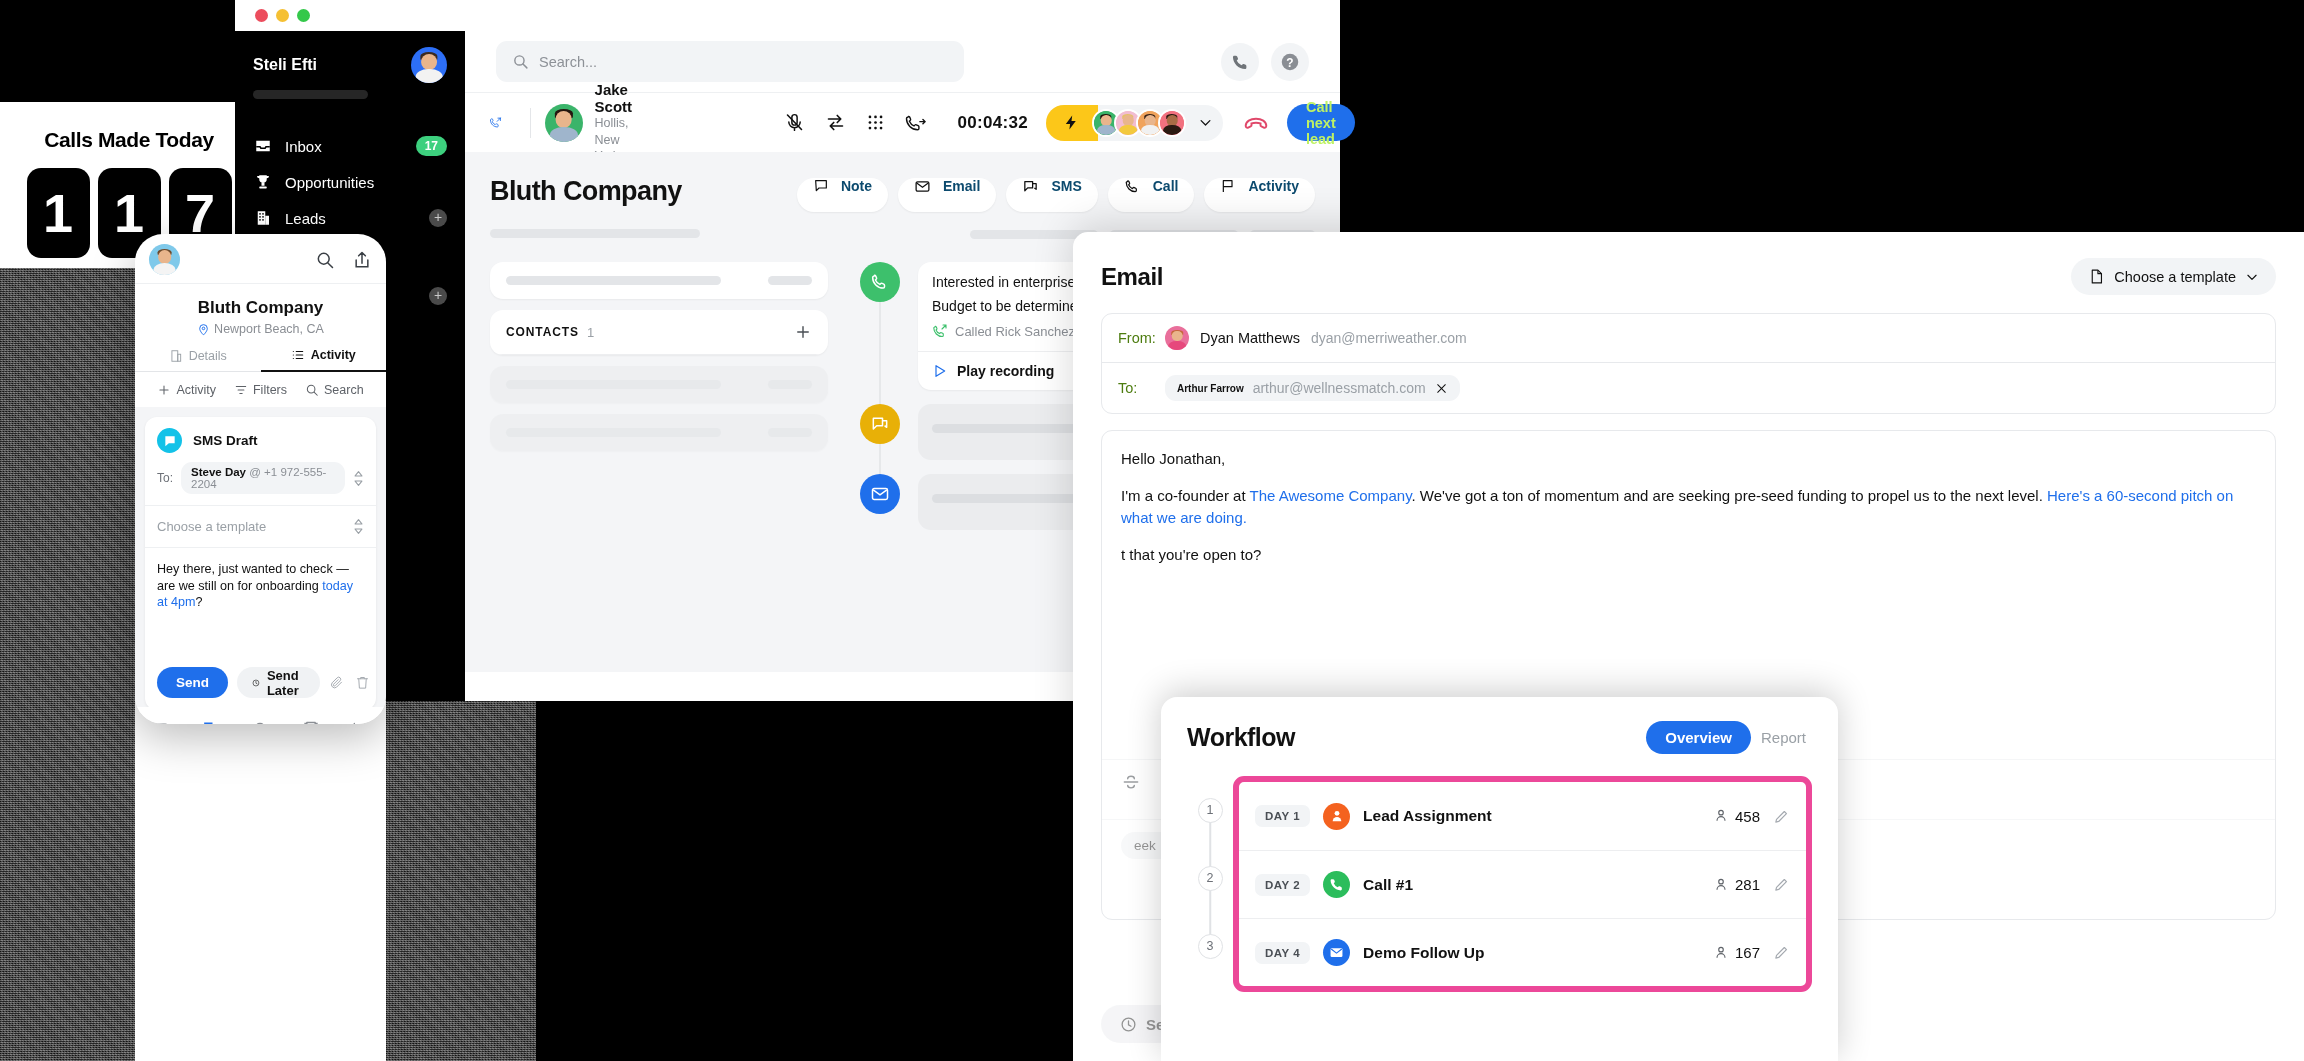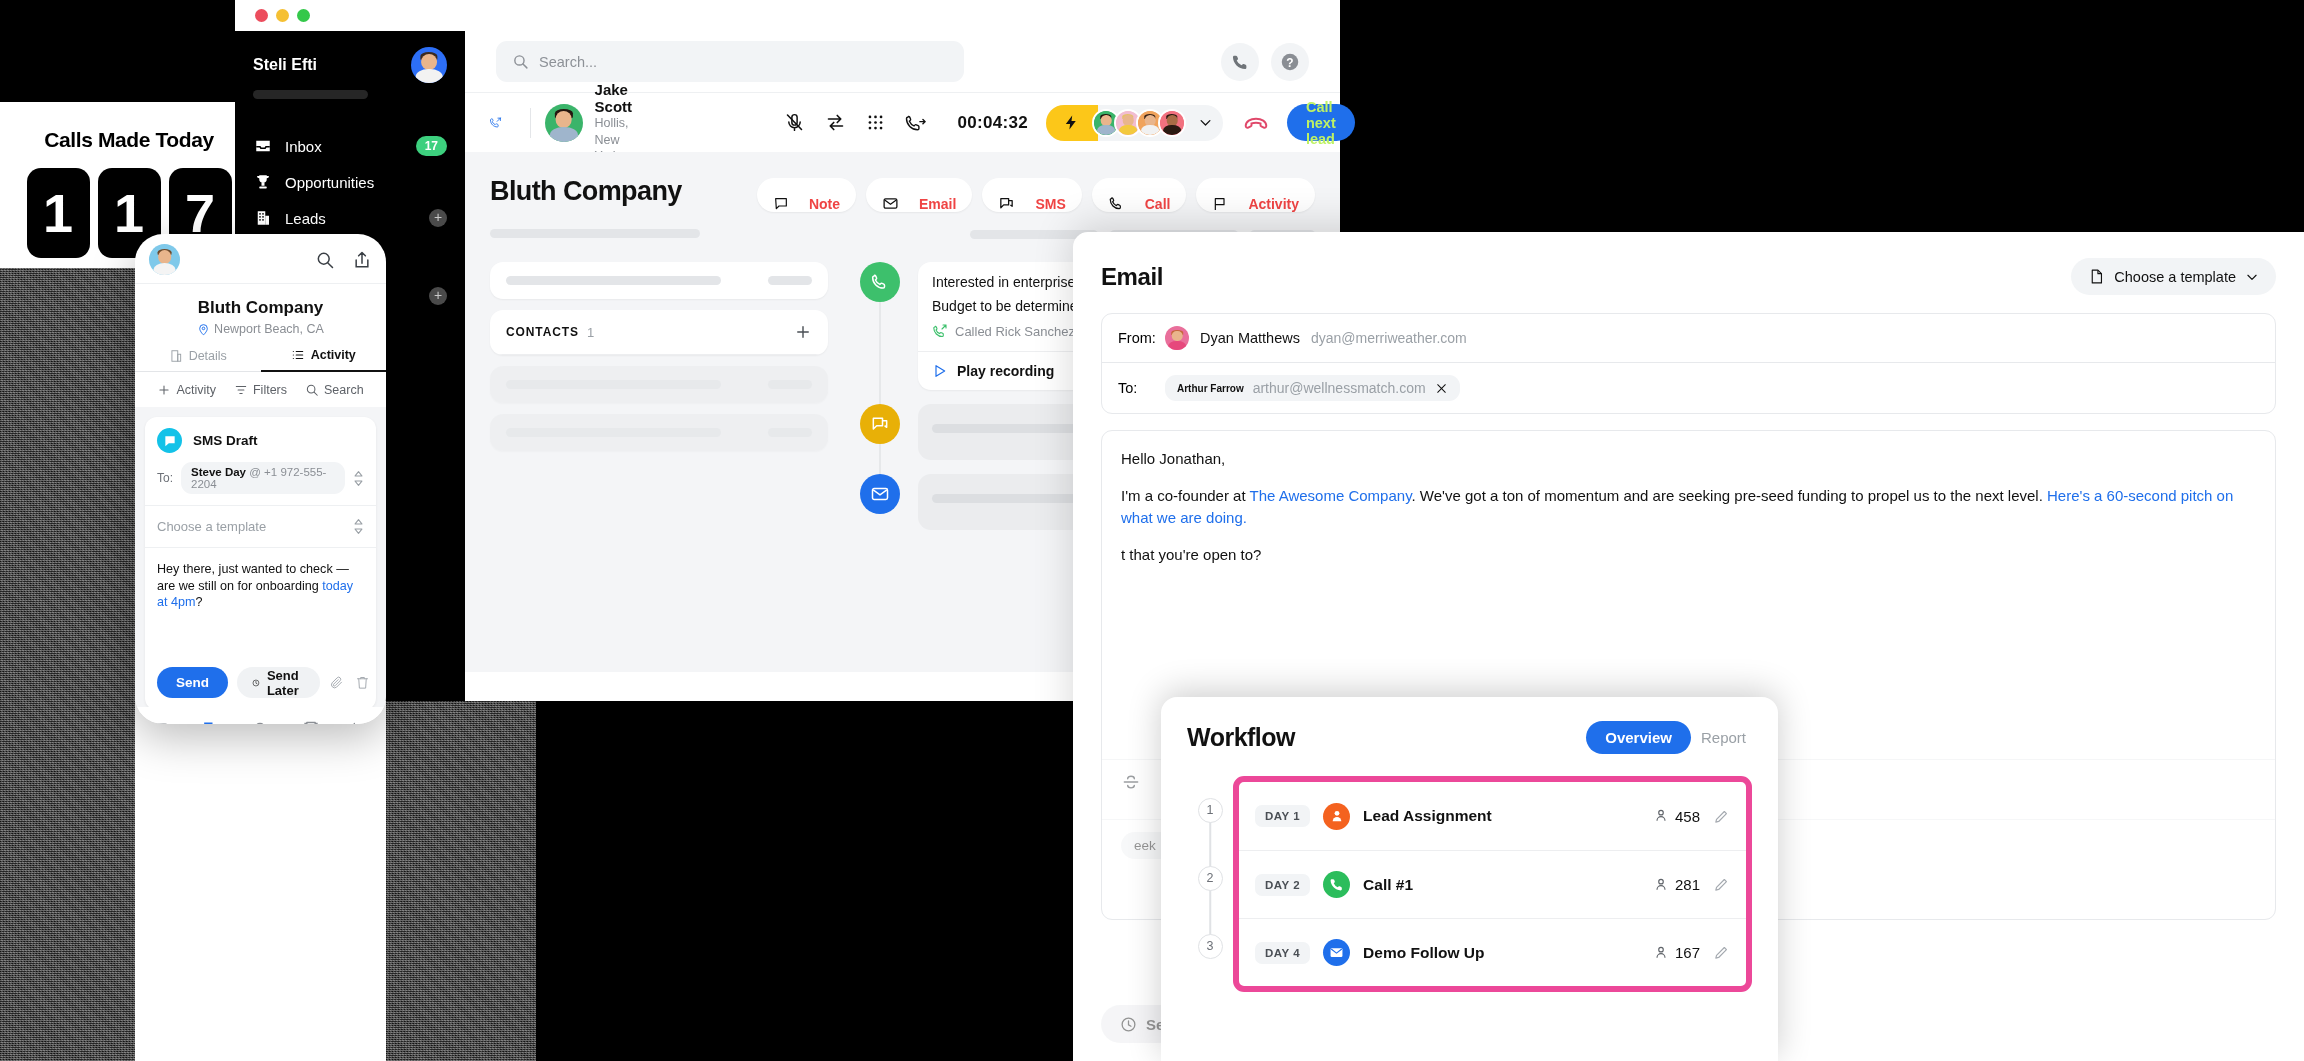--- a/index.html
+++ b/index.html
@@ -130,22 +130,22 @@
   }
 
   
   #content { background:#f4f5f7; height:520px; padding:24px 25px 0 25px; position:relative; }
   #bluth-title { font-size:27px; font-weight:bold; color:#111; letter-spacing:-.6px; }
   .skel { background:#e3e5e8; border-radius:5px; height:9px; }
   #title-skel { width:210px; margin-top:22px; }
 
   #act-btns { position:absolute; right:25px; top:26px; display:flex; gap:10px; }
   .act-btn {
-    background:#fff; border-radius:19px; height:34px; display:flex; align-items:flex-end;
-    gap:20px; padding:0 16px; font-size:14px; font-weight:bold; color:#ef4444;
+    background:#fff; border-radius:19px; height:34px; display:flex; align-items:flex-start;
+    gap:12px; padding:0 16px; font-size:14px; font-weight:bold; color:#0c4a6e;
     box-shadow:0 1px 2px rgba(0,0,0,.06);
   }
   #act-skels { position:absolute; right:25px; top:78px; display:flex; gap:12px; }
 
   #cards-col { position:absolute; left:25px; top:110px; width:338px; }
   .wcard { background:#fff; border-radius:13px; padding:14px 16px; margin-bottom:11px; box-shadow:0 1px 2px rgba(0,0,0,.05); }
   .wcard-skel-row { display:flex; align-items:center; justify-content:space-between; }
   #contacts-card { background:#fff; border-radius:13px; overflow:hidden; box-shadow:0 1px 2px rgba(0,0,0,.05); margin-bottom:11px; }
   #contacts-head {
     display:flex; align-items:center; padding:13px 16px; border-bottom:1px solid #edeef0;
@@ -215,21 +215,21 @@
   }
   #email-head { display:flex; align-items:center; }
   #email-title { font-size:24px; font-weight:bold; color:#111; letter-spacing:-.4px; }
   #tpl-btn {
     margin-left:auto; background:#f2f4f6; border-radius:19px; height:37px;
     display:flex; align-items:center; gap:9px; padding:0 17px; font-size:14.5px; color:#111;
   }
   #addr-box { margin-top:18px; border:1px solid #e7e9ec; border-radius:11px; }
   .addr-row { display:flex; align-items:center; padding:12px 16px; gap:11px; }
   .addr-row + .addr-row { border-top:1px solid #e7e9ec; }
-  .addr-lbl { font-size:14.5px; color:#000000; width:36px; }
+  .addr-lbl { font-size:14.5px; color:#4d7c0f; width:36px; }
   .addr-name { font-size:14.5px; color:#111; }
   .addr-mail { font-size:14px; color:#9aa0a6; }
   #to-chip { background:#f2f4f6; border-radius:11px; padding:5px 12px; display:flex; align-items:center; gap:9px; }
   #to-chip .addr-name { font-weight:bold; font-size:10px; }
   #body-box { margin-top:16px; border:1px solid #e7e9ec; border-radius:11px; height:490px; position:relative; padding:17px 19px; }
   .ebody-p { font-size:15px; color:#111; line-height:1.5; margin-bottom:14px; }
   .ebody-p a { color:#1f6feb; text-decoration:none; }
   #etoolbar {
     position:absolute; left:0; right:0; bottom:115px; border-top:1px solid #eceef0;
     display:flex; align-items:center; gap:26px; padding:12px 19px; opacity:.5;
@@ -237,21 +237,21 @@
   #esched {
     position:absolute; left:0; right:0; bottom:48px; border-top:1px solid #eceef0;
     display:flex; align-items:center; gap:11px; padding:12px 19px; font-size:14px; color:#111; opacity:.45;
   }
   .sel-chip { background:#eef0f2; border-radius:15px; padding:6px 13px; display:flex; align-items:center; gap:8px; font-size:13.5px; }
   #email-footer { position:absolute; left:28px; bottom:18px; display:flex; gap:11px; align-items:center; opacity:.45; }
   #e-later { background:#e9ebee; border-radius:19px; height:38px; display:flex; align-items:center; gap:9px; padding:0 19px; font-size:15px; font-weight:bold; color:#111; }
 
   
   #workflow {
-    position:absolute; left:1161px; top:697px; width:617px; height:364px;
+    position:absolute; left:1161px; top:697px; width:677px; height:364px;
     background:#fff; border-radius:16px 16px 0 0;
     box-shadow:0 -5px 34px rgba(0,0,0,.20);
     padding:24px 26px 0 26px;
   }
   #wf-head { display:flex; align-items:center; }
   #wf-title { font-size:25px; font-weight:bold; color:#111; letter-spacing:-.5px; }
   #wf-toggle { margin-left:auto; display:flex; align-items:center; gap:10px; }
   #wf-overview { background:#1f6feb; color:#fff; border-radius:17px; height:33px; display:flex; align-items:center; padding:0 19px; font-size:15px; font-weight:bold; }
   #wf-report { font-size:15px; color:#9aa0a6; padding-right:6px; }
   #wf-list { margin-top:22px; display:flex; }

